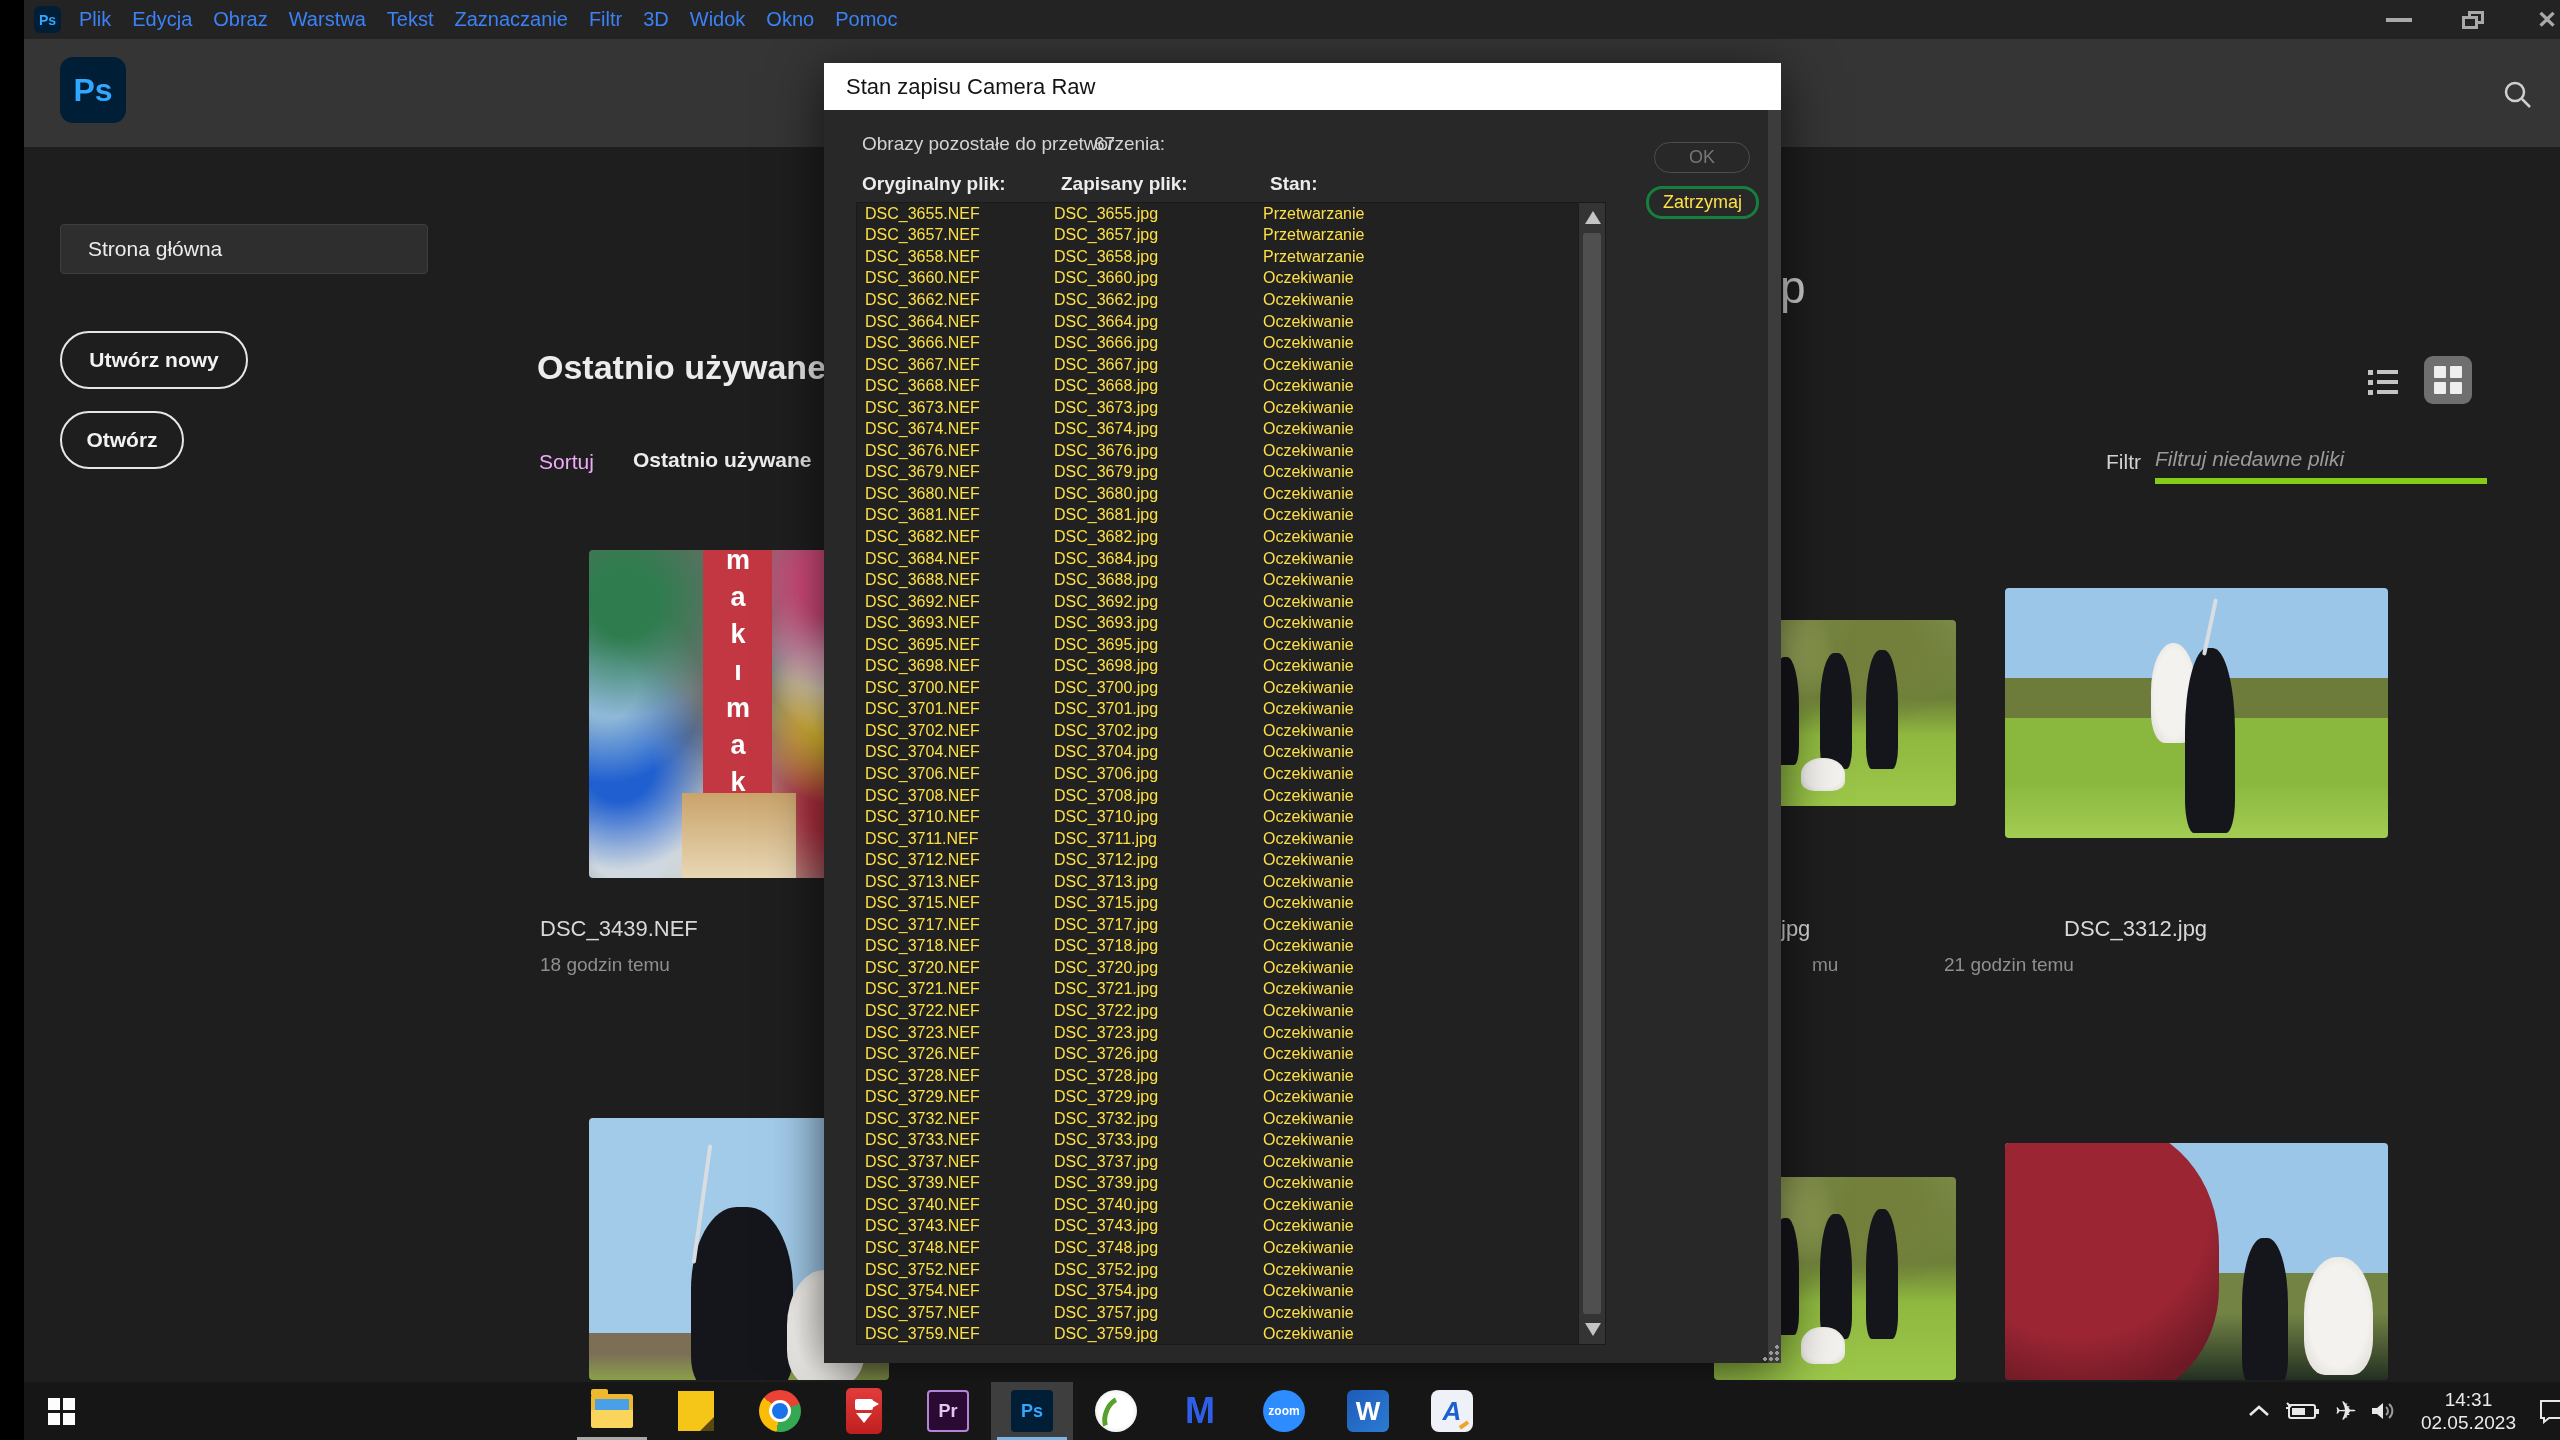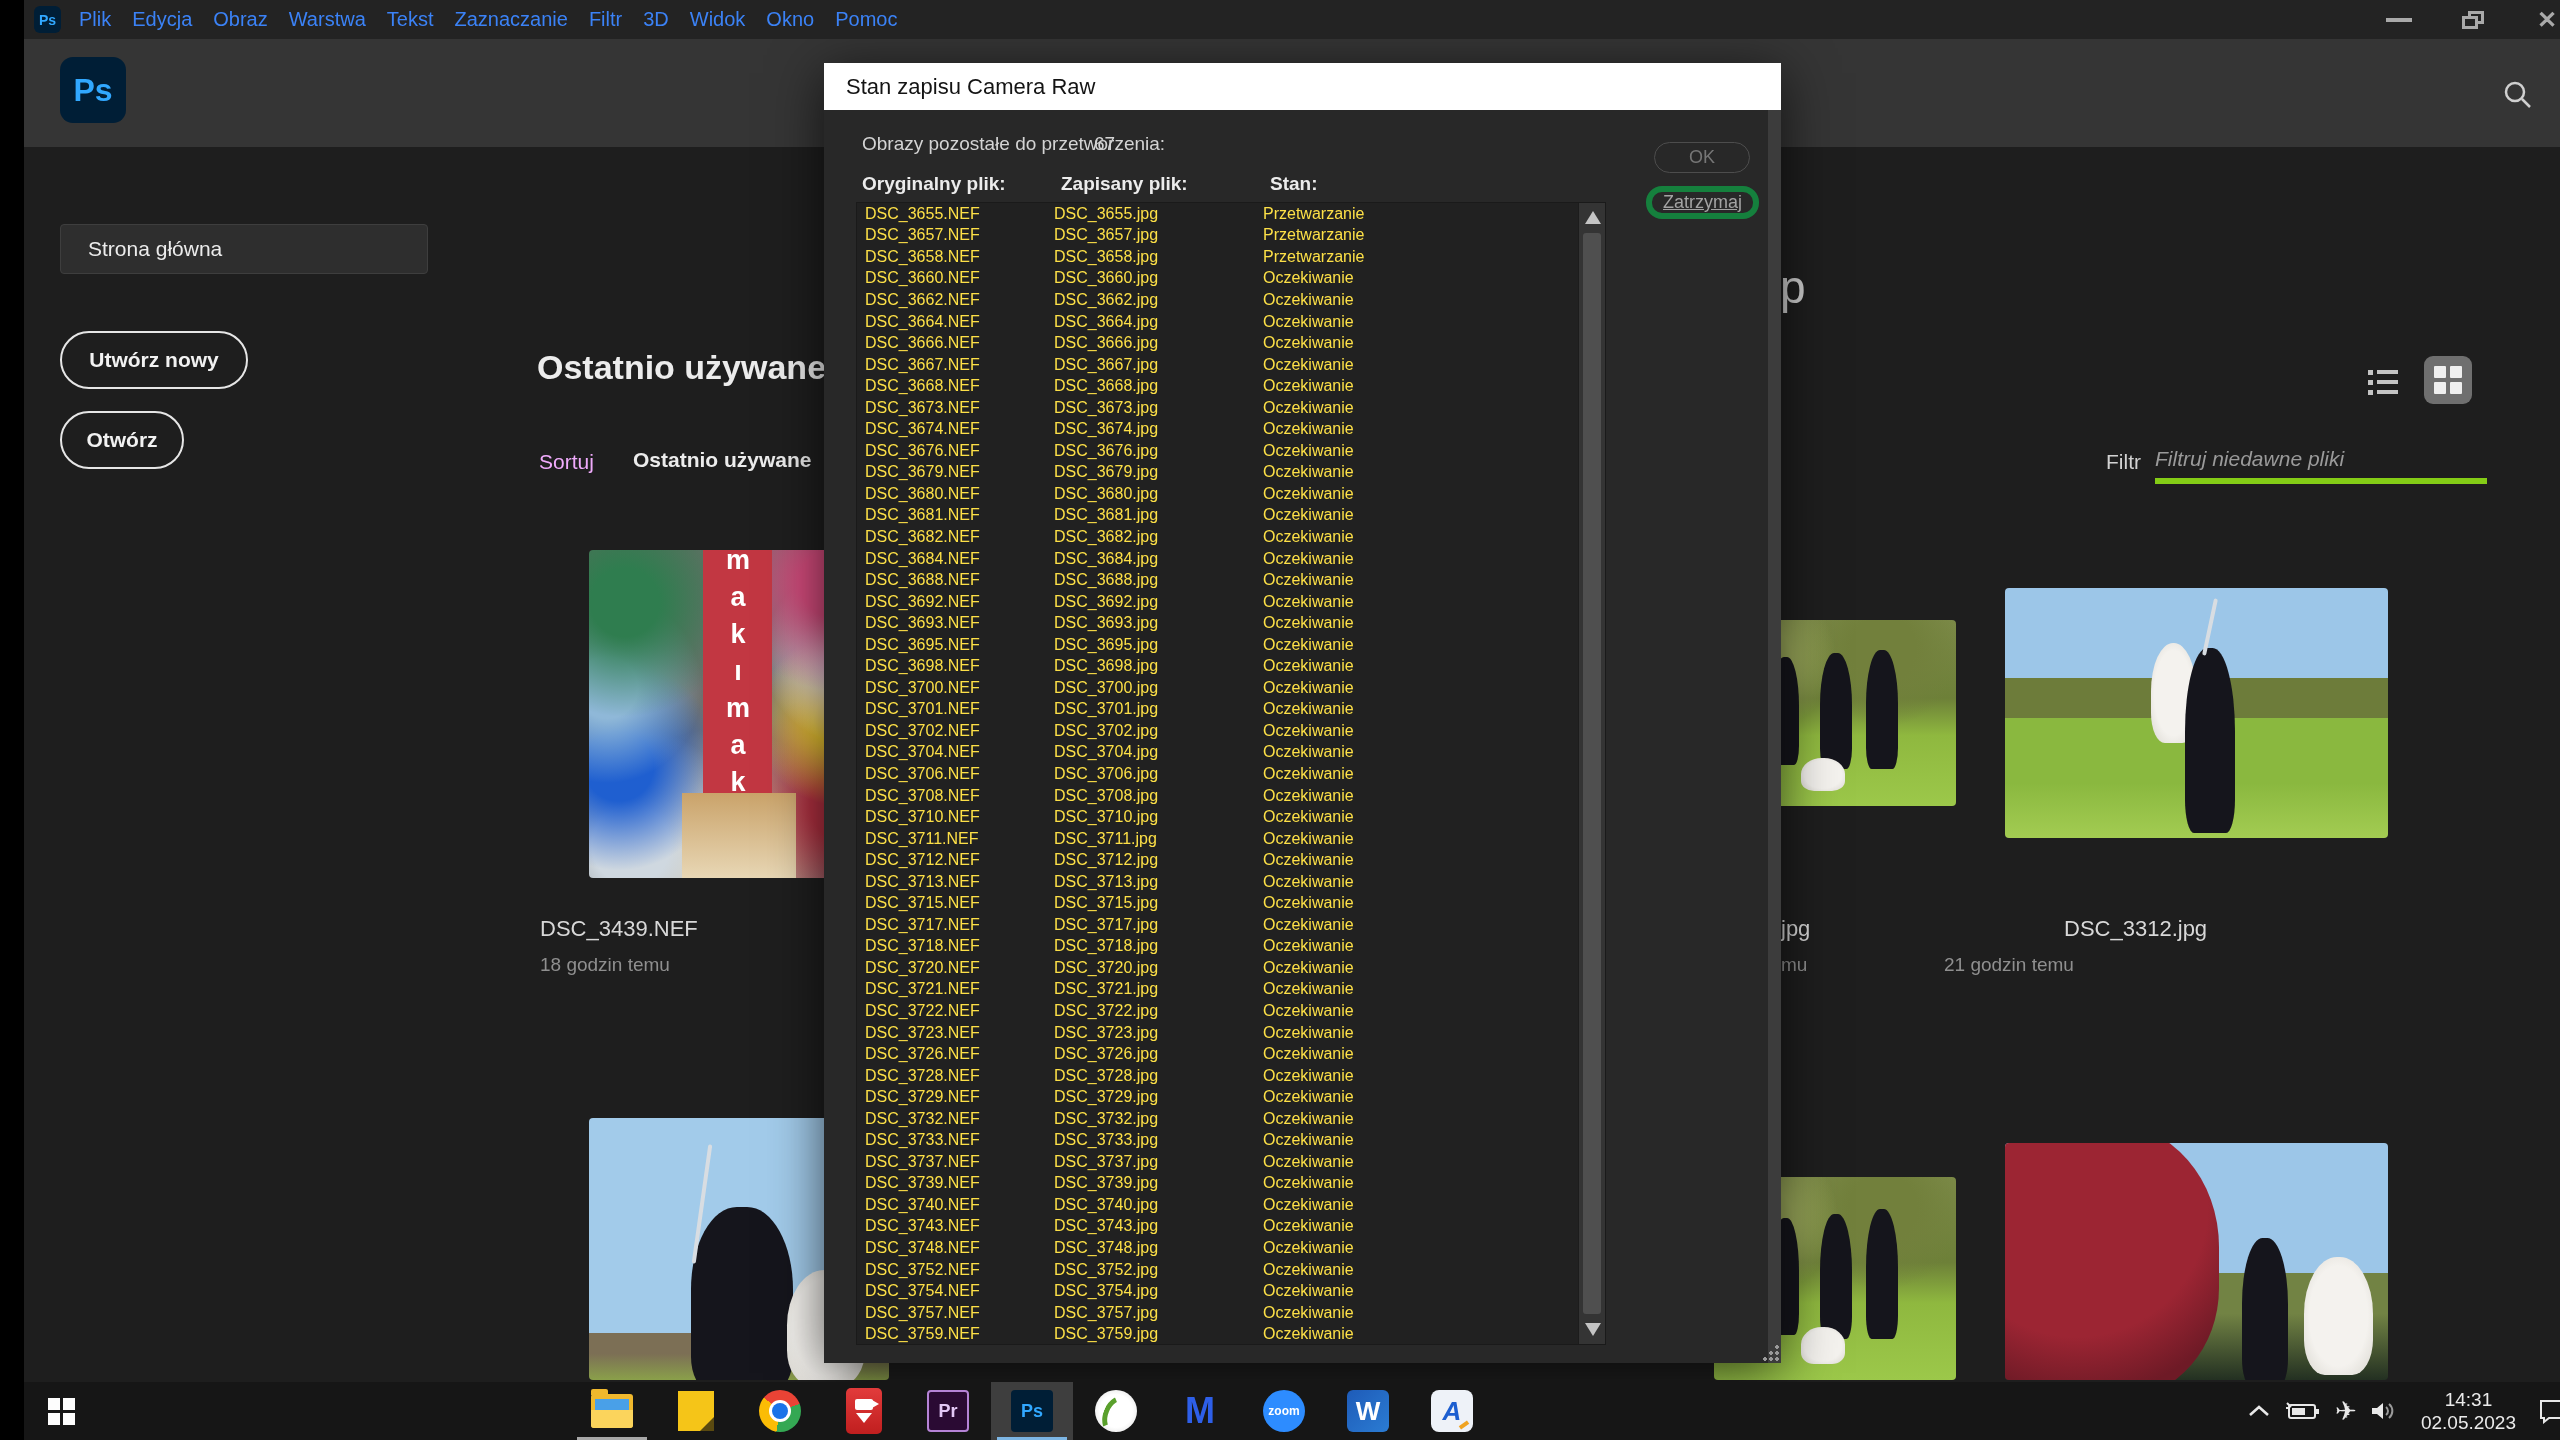--- a/index.html
+++ b/index.html
@@ -89,21 +89,21 @@
 
   
   .dialog { position:absolute; left:800px; top:63px; width:957px; height:1300px; background:#282828; z-index:10; box-shadow:0 10px 50px rgba(0,0,0,.65); }
   .dialog-titlebar { position:absolute; left:0; top:0; width:100%; height:47px; background:#ffffff; display:flex; align-items:center; padding-left:22px; }
   .dialog-title { font-size:22px; color:#141414; }
   .dialog-edge { position:absolute; right:0; top:47px; bottom:0; width:13px; background:#3c3c3c; }
   .dlg-remaining { position:absolute; left:38px; top:70px; font-size:19px; color:#d4d4d4; }
   .dlg-remaining-value { position:absolute; left:270px; top:70px; font-size:19px; color:#d4d4d4; }
   .dlg-btn { position:absolute; border-radius:16px; background:transparent; font-size:18px; display:flex; align-items:center; justify-content:center; font-family:"Liberation Sans",sans-serif; }
   .dlg-ok { left:830px; top:79px; width:96px; height:31px; border:1px solid #4d4d4d; color:#767676; }
-  .dlg-stop { left:822px; top:123px; width:113px; height:33px; border:6px solid #15803d; color:#a3a3a3;text-decoration:underline; }
+  .dlg-stop { left:822px; top:123px; width:113px; height:33px; border:3px solid #15803d; color:#fde047; }
   .dlg-colhead { position:absolute; top:110px; font-size:19px; font-weight:bold; color:#ececec; }
   .col-orig { left:38px; } .col-saved { left:237px; } .col-stat { left:446px; }
   .dlg-list { position:absolute; left:32px; top:139px; width:750px; height:1143px; background:#212121; border:1px solid #1a1a1a; overflow:hidden; }
   .dlg-row { height:21.55px; display:flex; align-items:center; font-size:16px; color:#fde047; }
   .dlg-row span { display:block; white-space:nowrap; }
   .cell-src { width:197px; padding-left:8px; }
   .cell-dst { width:209px; }
   .cell-status { flex:1; }
   .dlg-scrollbar { position:absolute; right:0; top:0; width:27px; height:100%; background:#343434; border-left:1px solid #1c1c1c; }
   .dlg-thumb { position:absolute; left:4px; right:4px; top:30px; bottom:30px; background:#4f4f4f; border-radius:3px; }
@@ -248,21 +248,21 @@
   <div class="card-time" style="left:516px;top:954px;">18 godzin temu</div>
 
   <div class="thumb art-group" style="left:1690px;top:620px;width:242px;height:186px;">
     <div class="fig" style="left:4%;top:16%;width:13%;height:66%;"></div>
     <div class="fig" style="left:24%;top:20%;width:11%;height:58%;"></div>
     <div class="fig" style="left:44%;top:18%;width:13%;height:62%;"></div>
     <div class="fig" style="left:63%;top:16%;width:13%;height:64%;"></div>
     <div class="statue" style="left:36%;bottom:8%;width:18%;height:18%;"></div>
   </div>
   <div class="card-title" style="left:1757px;top:916px;">jpg</div>
-  <div class="card-time" style="left:1757px;top:954px;">mu</div>
+  <div class="card-time" style="left:1757px;top:954px;padding-left:31px;">mu</div>
 
   <div class="thumb art-sword" style="left:1981px;top:588px;width:383px;height:250px;">
     <div class="statue" style="left:38%;top:22%;width:12%;height:40%;"></div>
     <div class="fig" style="left:47%;top:24%;width:13%;height:74%;"></div>
     <div class="sword-line" style="left:53%;top:4%;height:58px;transform:rotate(12deg);"></div>
   </div>
   <div class="card-title" style="left:2040px;top:916px;">DSC_3312.jpg</div>
   <div class="card-time" style="left:1920px;top:954px;">21 godzin temu</div>
 
   <div class="thumb art-woman" style="left:565px;top:1118px;width:300px;height:262px;">

